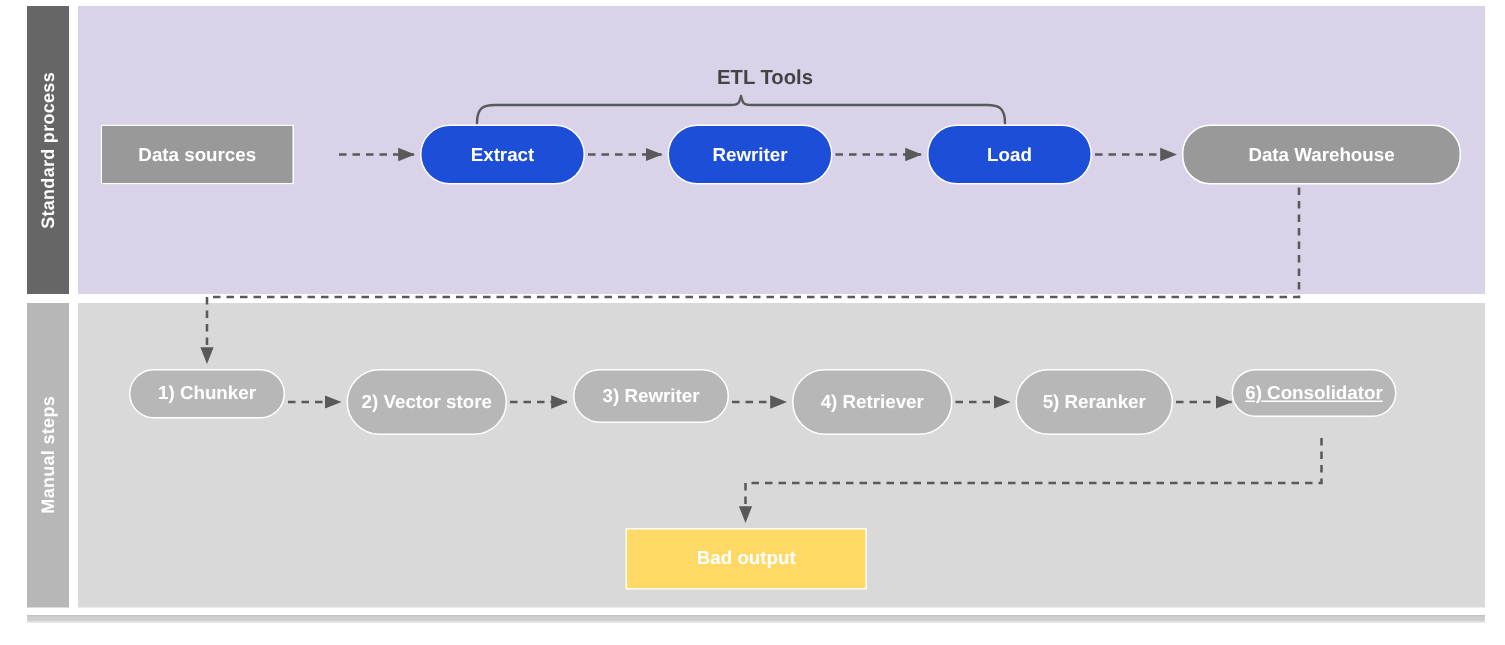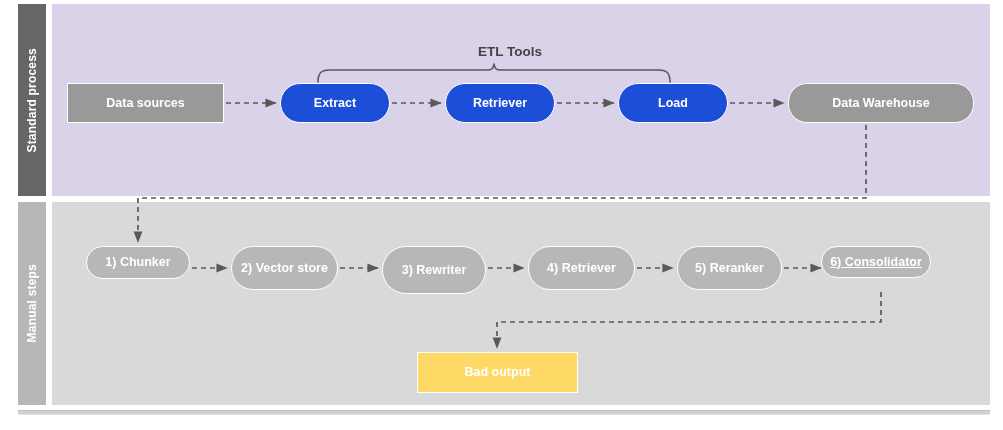--- a/index.html
+++ b/index.html
@@ -106,30 +106,30 @@
   }
   .rect  { border-radius: 0; }
   .pill  { border-radius: 999px; }
 
   .n-gray-dark  { background: #999999; }
   .n-magenta    { background: #1d4ed8; }
   .n-gray-mid   { background: #b7b7b7; }
   .n-yellow     { background: #ffd966; }
 
   
-  #node-data-sources  { left: 67px;  top: 83px;  width: 157px; height: 40px; }
+  #node-data-sources  { left: 67px;  top: 83px;  width: 129px; height: 40px; }
   #node-extract       { left: 280px; top: 83px;  width: 110px; height: 40px; }
   #node-transform     { left: 445px; top: 83px;  width: 110px; height: 40px; }
   #node-load          { left: 618px; top: 83px;  width: 110px; height: 40px; }
   #node-warehouse     { left: 788px; top: 83px;  width: 186px; height: 40px; border-radius: 19px; }
 
   
   #node-chunker       { left: 86px;  top: 246px; width: 104px; height: 33px; }
   #node-vector-store  { left: 231px; top: 246px; width: 107px; height: 44px; }
-  #node-rewriter      { left: 382px; top: 246px; width: 104px; height: 48px; }
+  #node-rewriter      { left: 382px; top: 246px; width: 104px; height: 36px; }
   #node-retriever     { left: 528px; top: 246px; width: 107px; height: 44px; }
   #node-reranker      { left: 677px; top: 246px; width: 105px; height: 44px; }
   #node-consolidator  { left: 821px; top: 246px; width: 110px; height: 32px; text-decoration: underline; }
 
   #node-bad-output    { left: 417px; top: 352px; width: 161px; height: 41px; }
 
   
   #wires {
     position: absolute;
     left: 0;
@@ -212,21 +212,21 @@
 
   <div class="node rect n-gray-dark" id="node-data-sources">
     <span>Data sources</span>
   </div>
 
   <div class="node pill n-magenta" id="node-extract">
     <span>Extract</span>
   </div>
 
   <div class="node pill n-magenta" id="node-transform">
-    <span>Retriever</span>
+    <span>Rewriter</span>
   </div>
 
   <div class="node pill n-magenta" id="node-load">
     <span>Load</span>
   </div>
 
   <div class="node rect n-gray-dark" id="node-warehouse">
     <span>Data Warehouse</span>
   </div>
 

